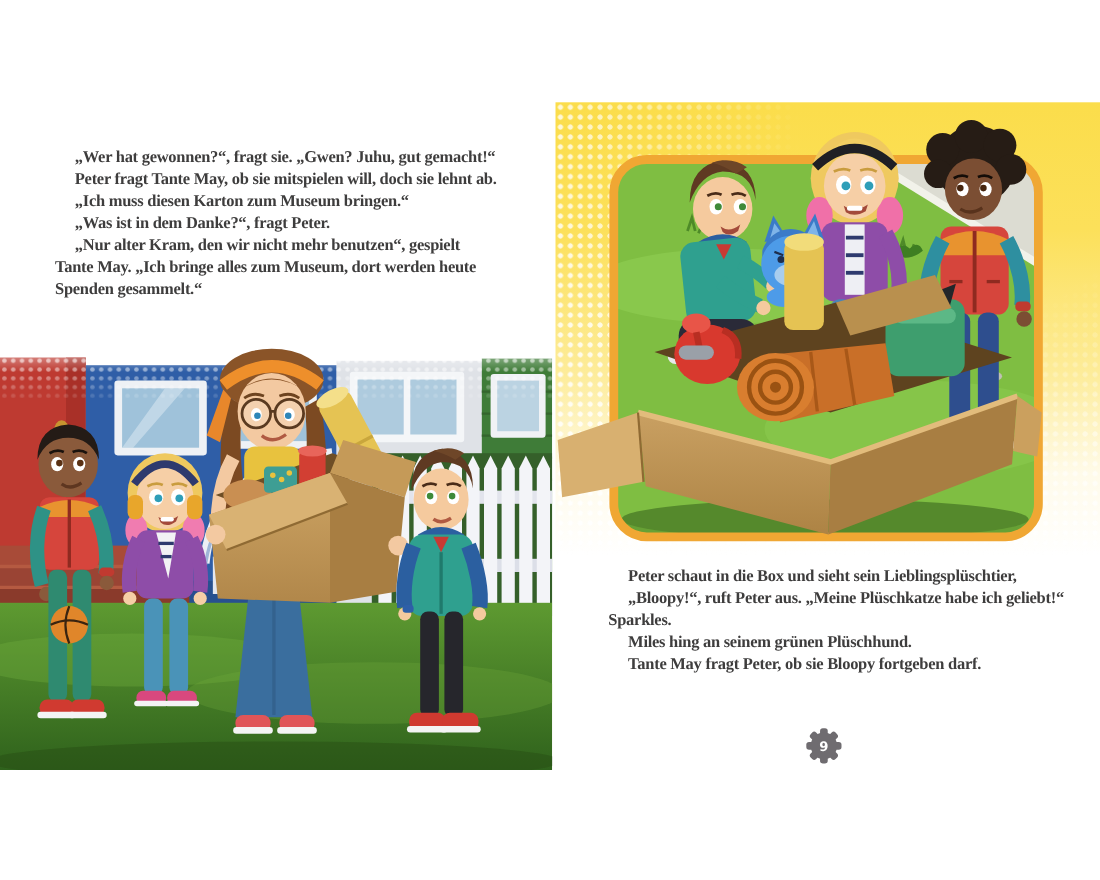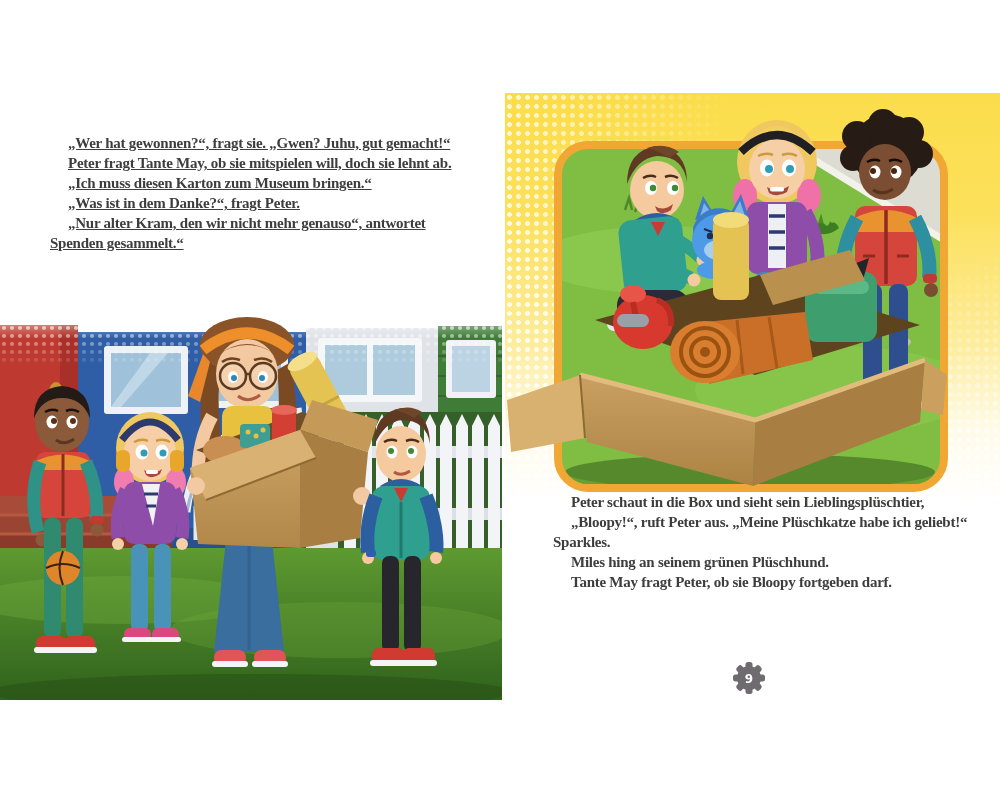--- a/index.html
+++ b/index.html
@@ -1,21 +1,21 @@
 <!DOCTYPE html>
 <html><head>
 <meta charset="utf-8">
 <style>
   html,body{margin:0;padding:0;background:#ffffff;}
   .canvas{position:relative;width:1000px;height:800px;background:#ffffff;overflow:hidden;
           font-family:"Liberation Serif",serif;}
   
   .book-text{position:absolute;color:#3e3d3d;}
-  .left-text{left:50px;top:133px;width:446px;text-decoration:underline;}
-  .right-text{left:553px;top:492px;width:440px;}
+  .left-text{left:50px;top:133px;width:446px;}
+  .right-text{left:553px;top:514px;width:440px;}
   .book-line{font-size:15px;line-height:20px;font-weight:600;letter-spacing:-0.25px;white-space:nowrap;}
   .book-line.indent{padding-left:18px;}
   
   .yellow-panel{position:absolute;left:505px;top:93px;width:495px;height:412px;
     background:linear-gradient(180deg,#fbdd4b 0%,#fce05a 28%,#fdec9a 60%,#fffbea 82%,#ffffff 100%);}
   .yellow-dots{position:absolute;left:0;top:0;width:100%;height:100%;opacity:.85;
     background-image:radial-gradient(circle,rgba(255,255,255,.95) 2.1px,rgba(255,255,255,0) 2.7px);
     background-size:9px 9px;
     -webkit-mask-image:radial-gradient(circle at 78% 6%,transparent 30%,#000 72%);
             mask-image:radial-gradient(circle at 78% 6%,transparent 30%,#000 72%);}
@@ -29,21 +29,22 @@
 
 <div class="canvas">
 
   <div>
 
     <div class="book-text left-text">
       <div class="book-line indent">„Wer hat gewonnen?“, fragt sie. „Gwen? Juhu, gut gemacht!“</div>
       <div class="book-line indent">Peter fragt Tante May, ob sie mitspielen will, doch sie lehnt ab.</div>
       <div class="book-line indent">„Ich muss diesen Karton zum Museum bringen.“</div>
       <div class="book-line indent">„Was ist in dem Danke?“, fragt Peter.</div>
-      <div class="book-line indent">„Nur alter Kram, den wir nicht mehr genauso“, antwortet</div>
+      <div class="book-line indent">„Nur alter Kram, den wir nicht mehr benutzen“, gespielt</div>
+      <div class="book-line">Tante May. „Ich bringe alles zum Museum, dort werden heute</div>
       <div class="book-line">Spenden gesammelt.“</div>
     </div>
 
     <svg class="illus left-illus" viewBox="0 0 502 400">
       <defs>
         <linearGradient id="grassL" x1="0" y1="0" x2="0" y2="1">
           <stop offset="0" stop-color="#5e9a31"></stop>
             <stop offset="1" stop-color="#2f621c"></stop>
         </linearGradient>
         <linearGradient id="fw" x1="0" y1="0" x2="0" y2="1">

